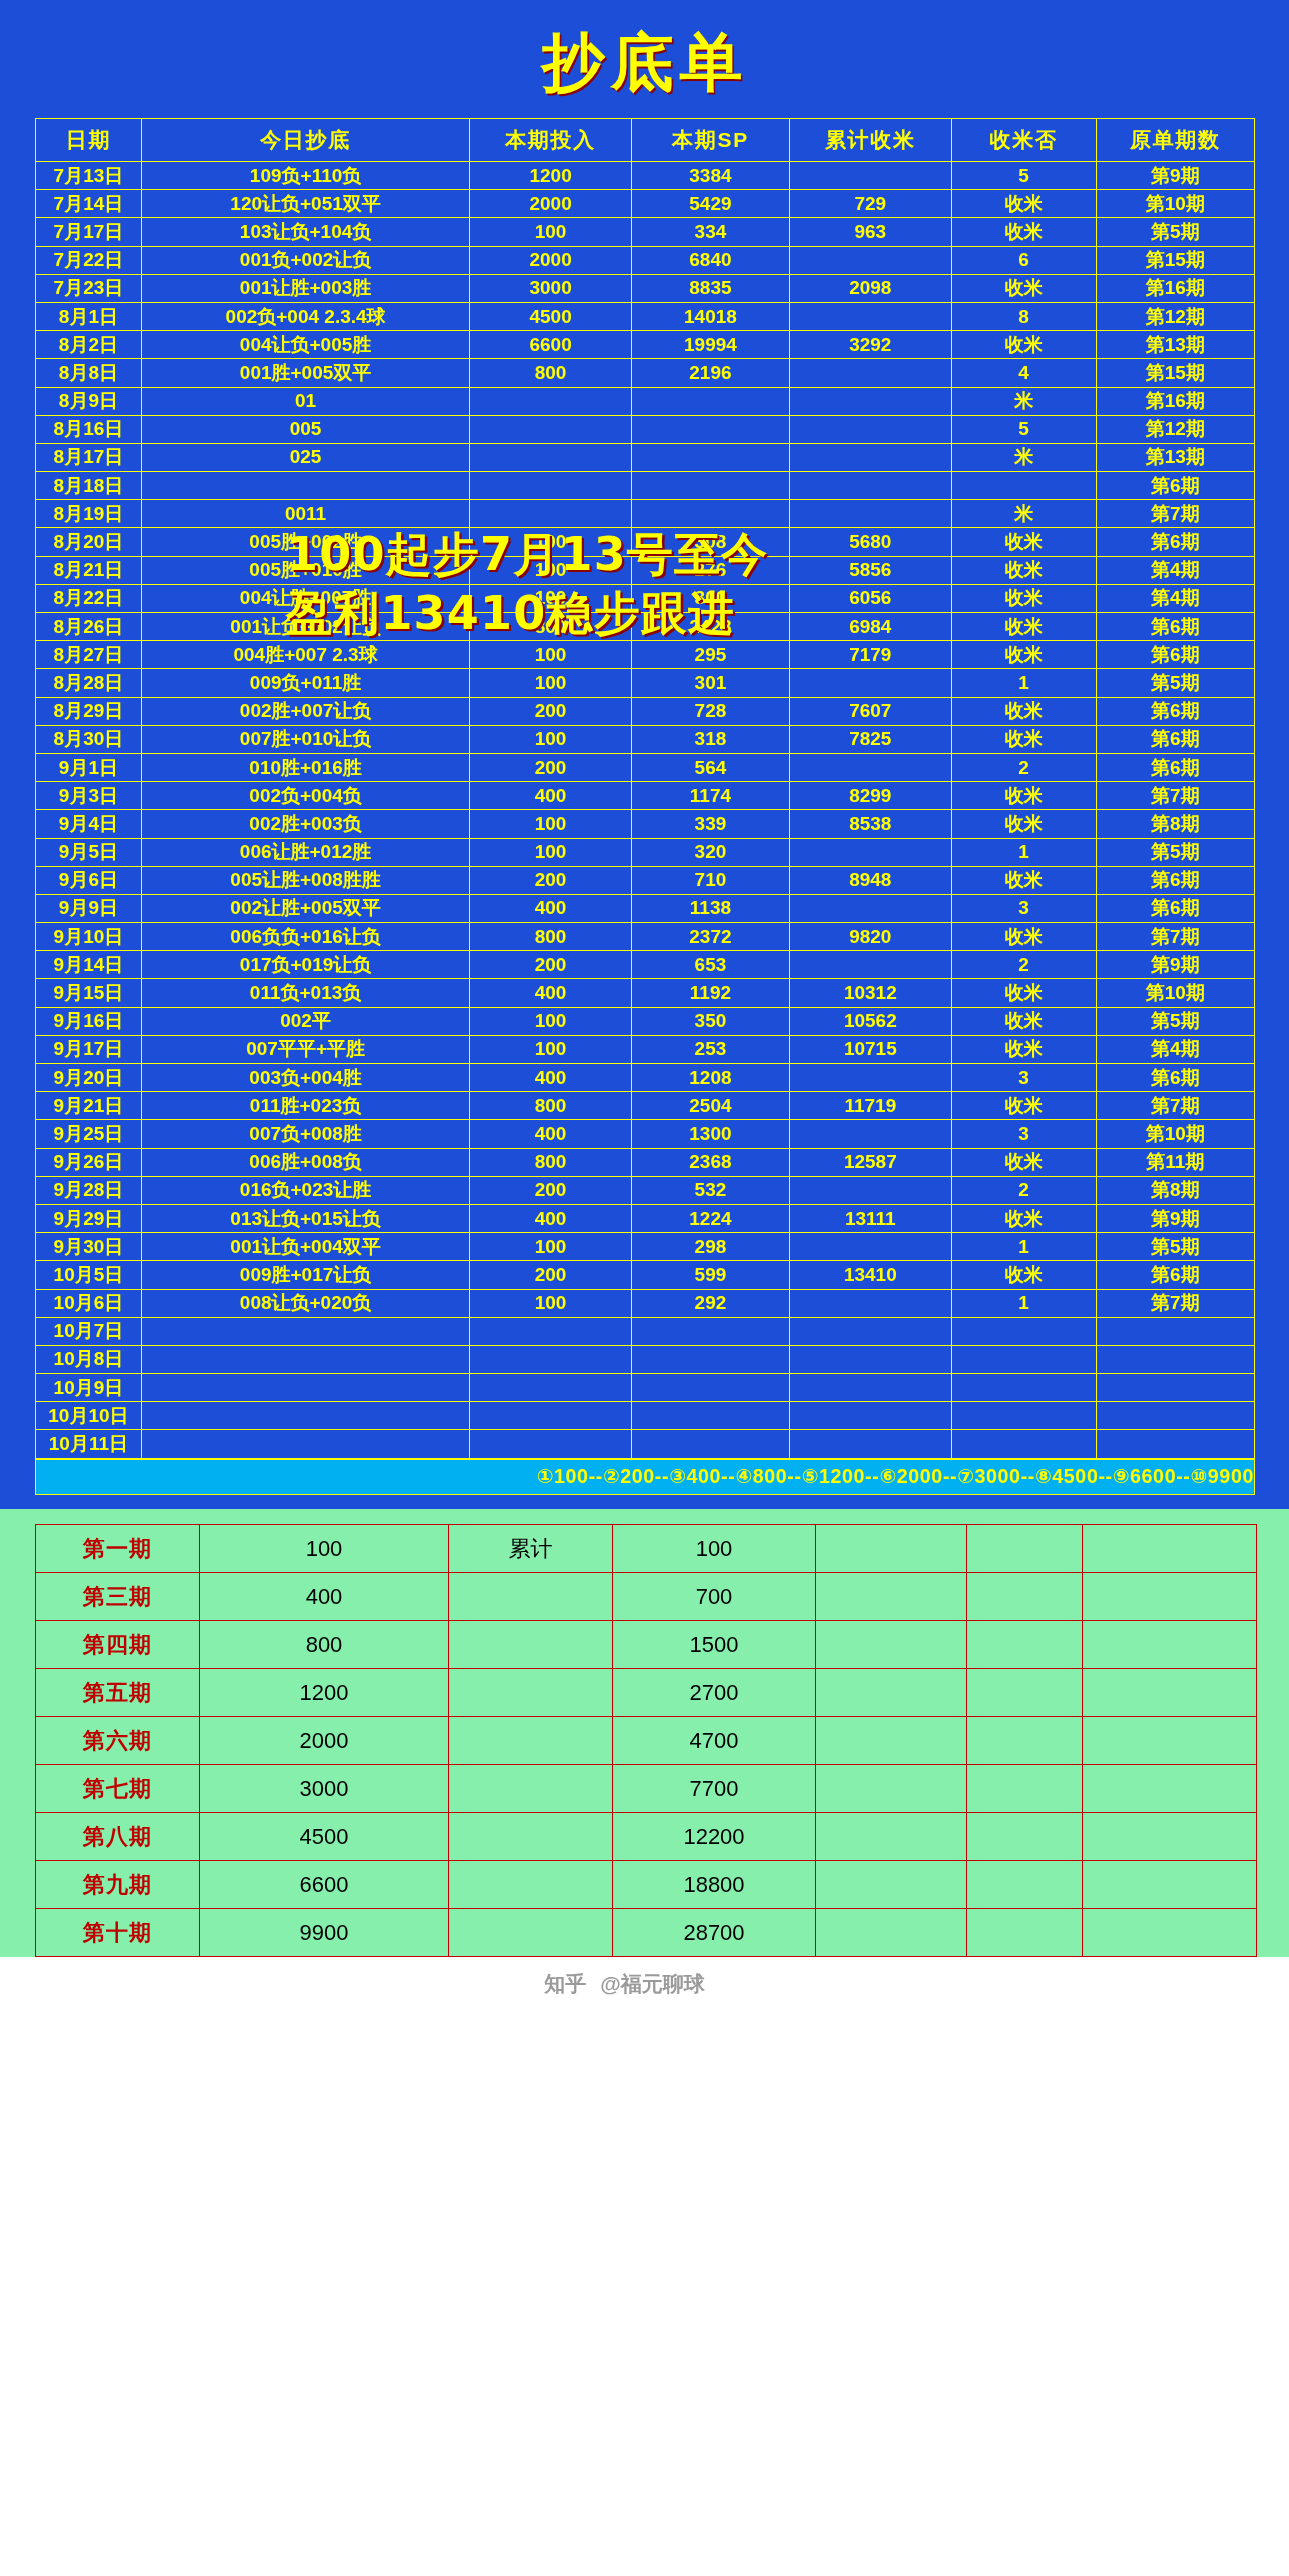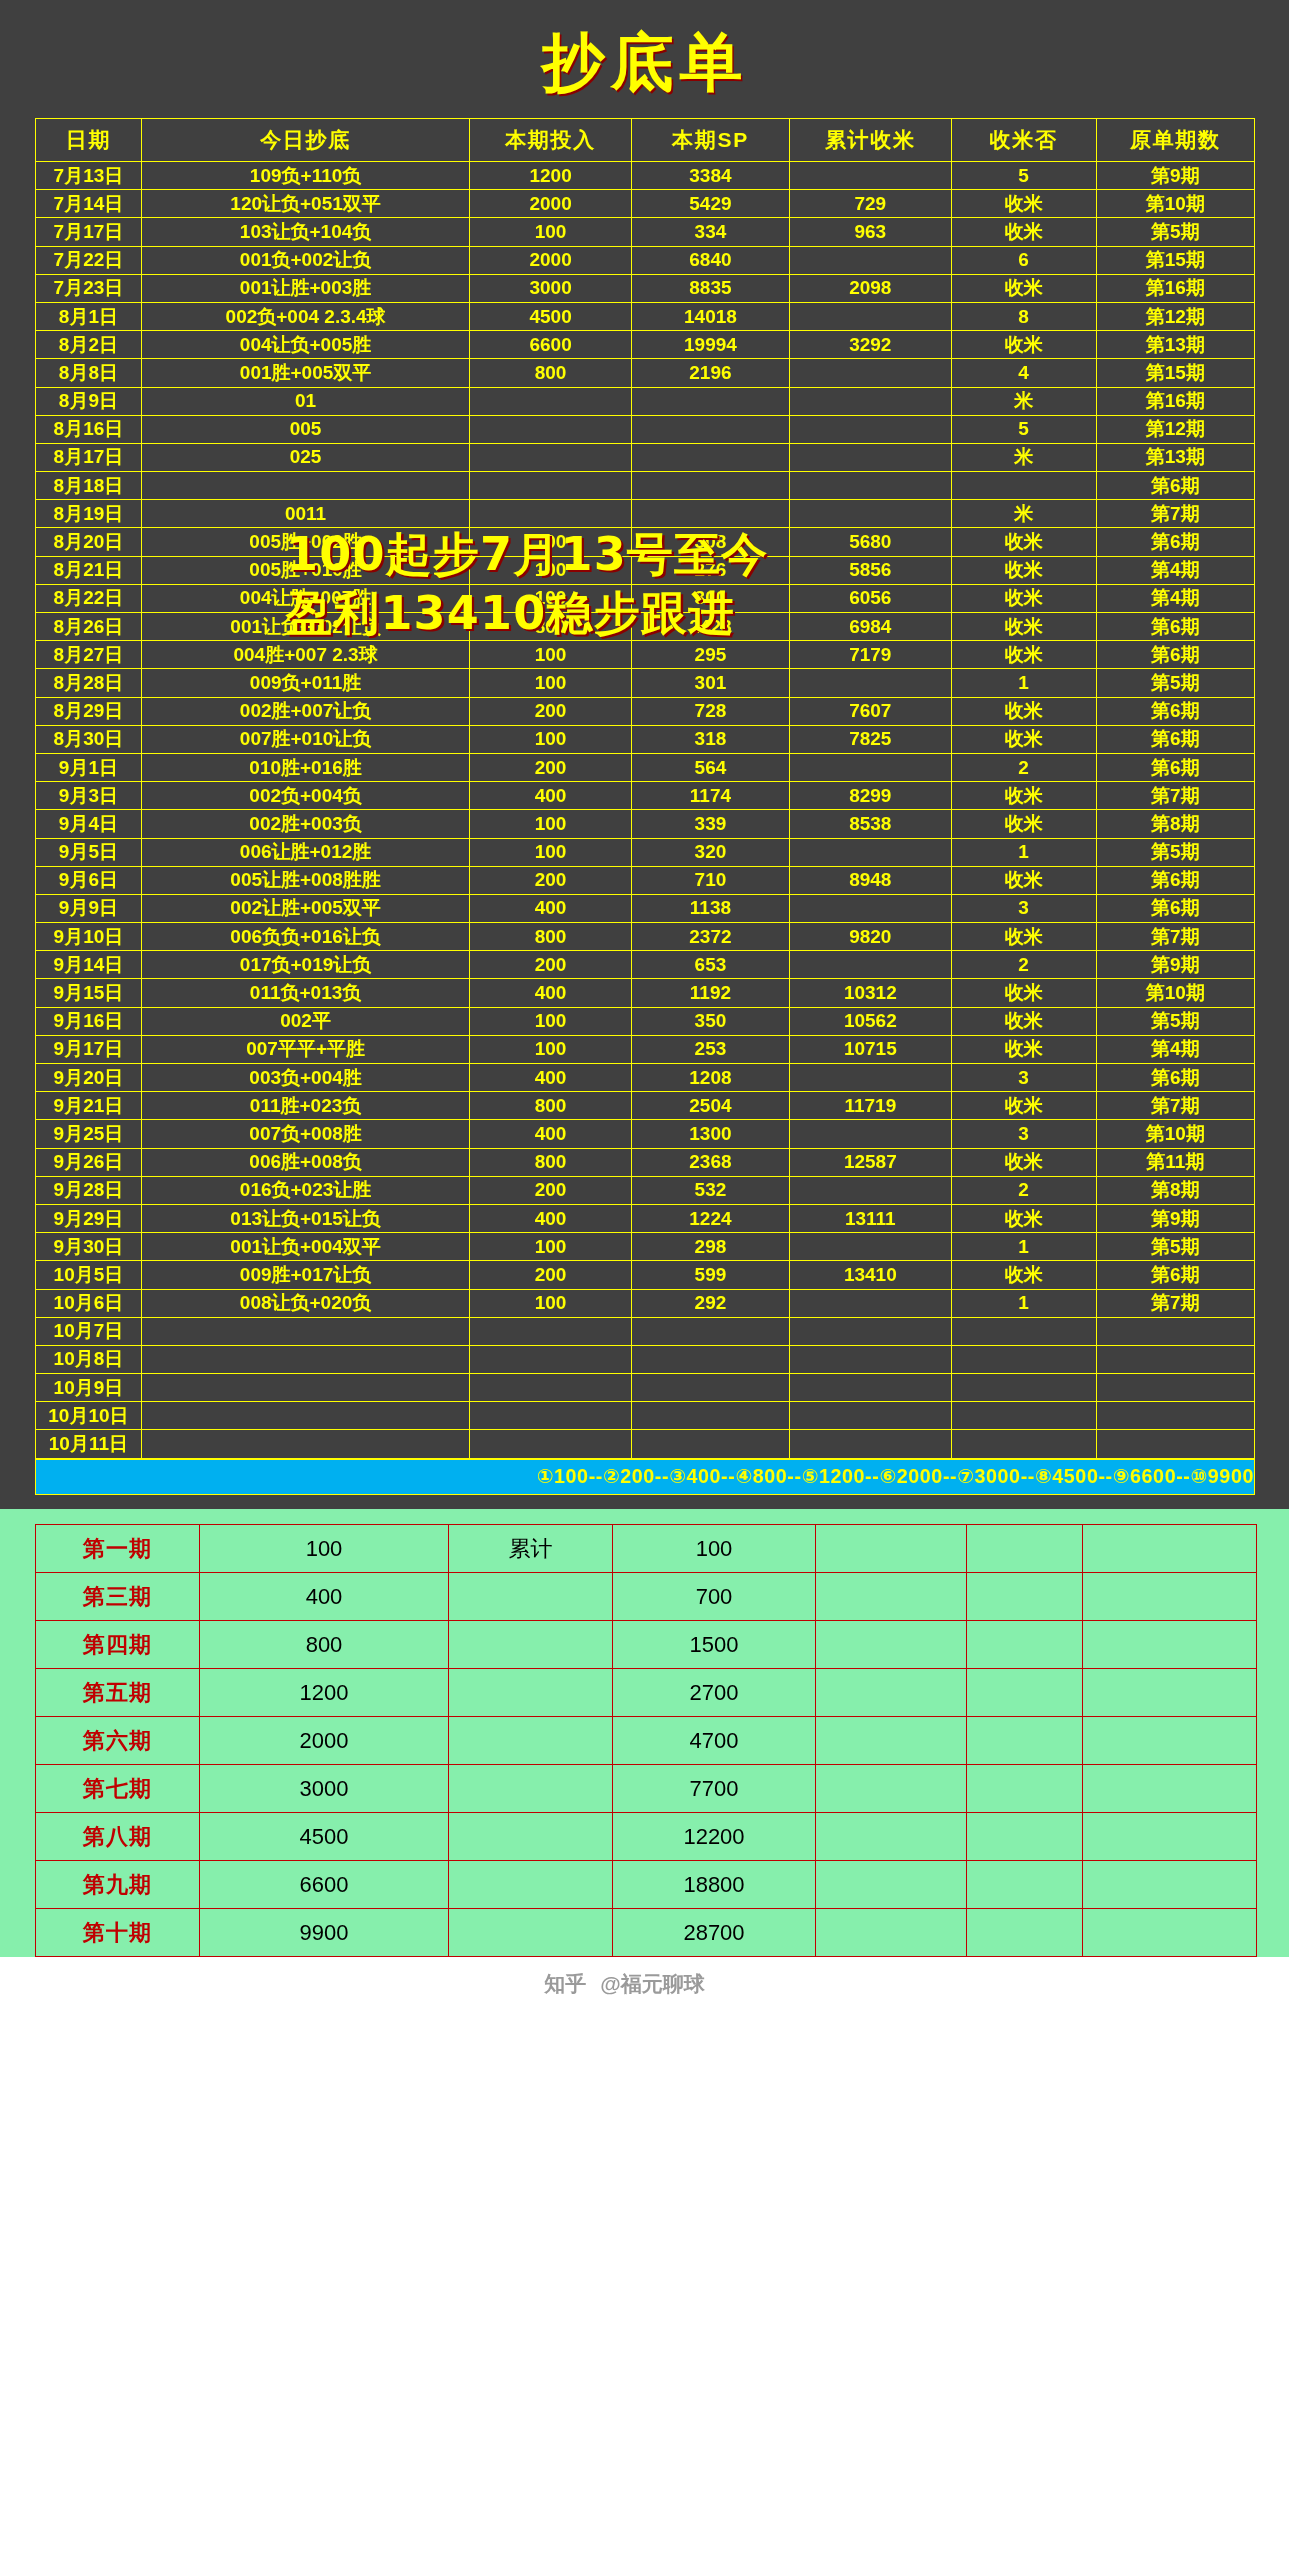--- a/index.html
+++ b/index.html
@@ -8,21 +8,21 @@
     width:1290px;
     
     background:#ffffff;
     position:relative;
     box-sizing:border-box;
     padding:0;
   }
 
   
   .sheet{
-    background:#404040;
+    background:#1d4ed8;
     margin:0 auto;
     width:1290px;
     box-sizing:border-box;
     padding:10.4px 35px 0 35px;
     position:relative;
   }
   .title{
     text-align:center;
     color:#ffff00;
     font-size:63px;

